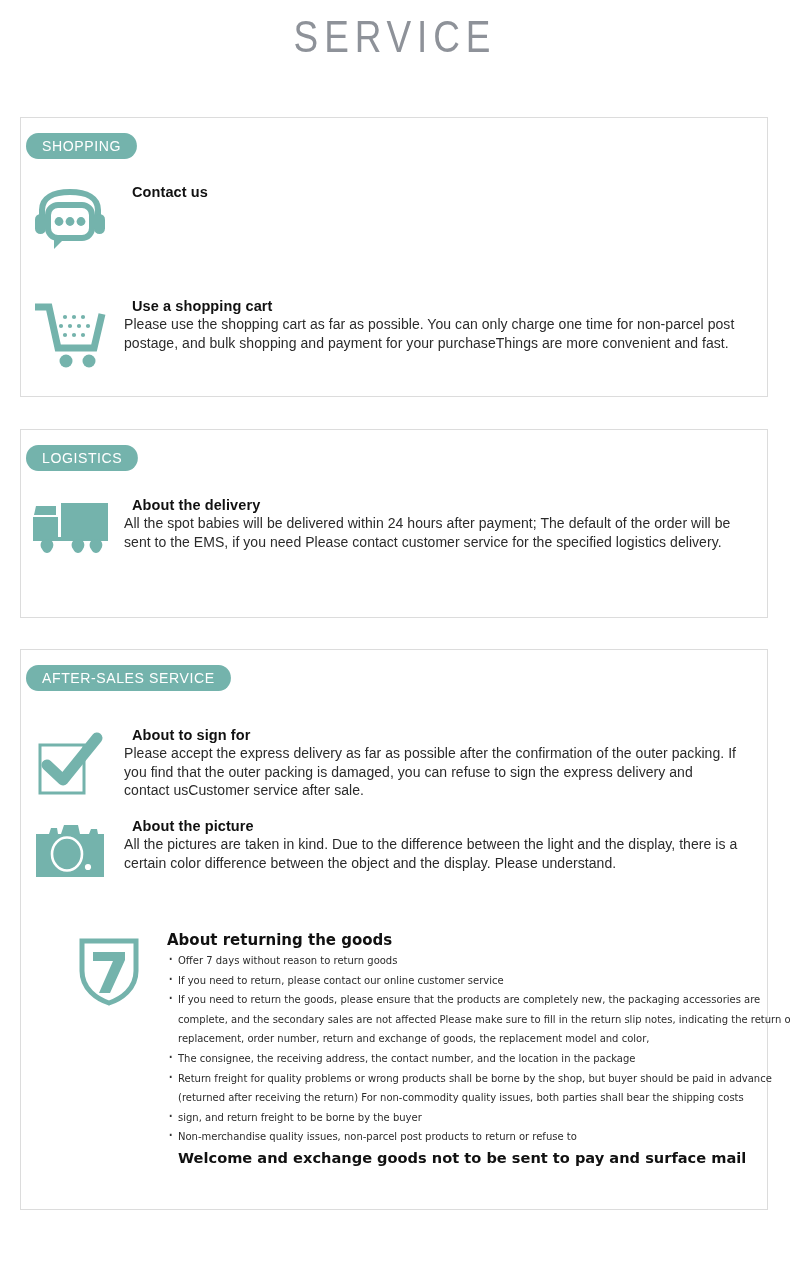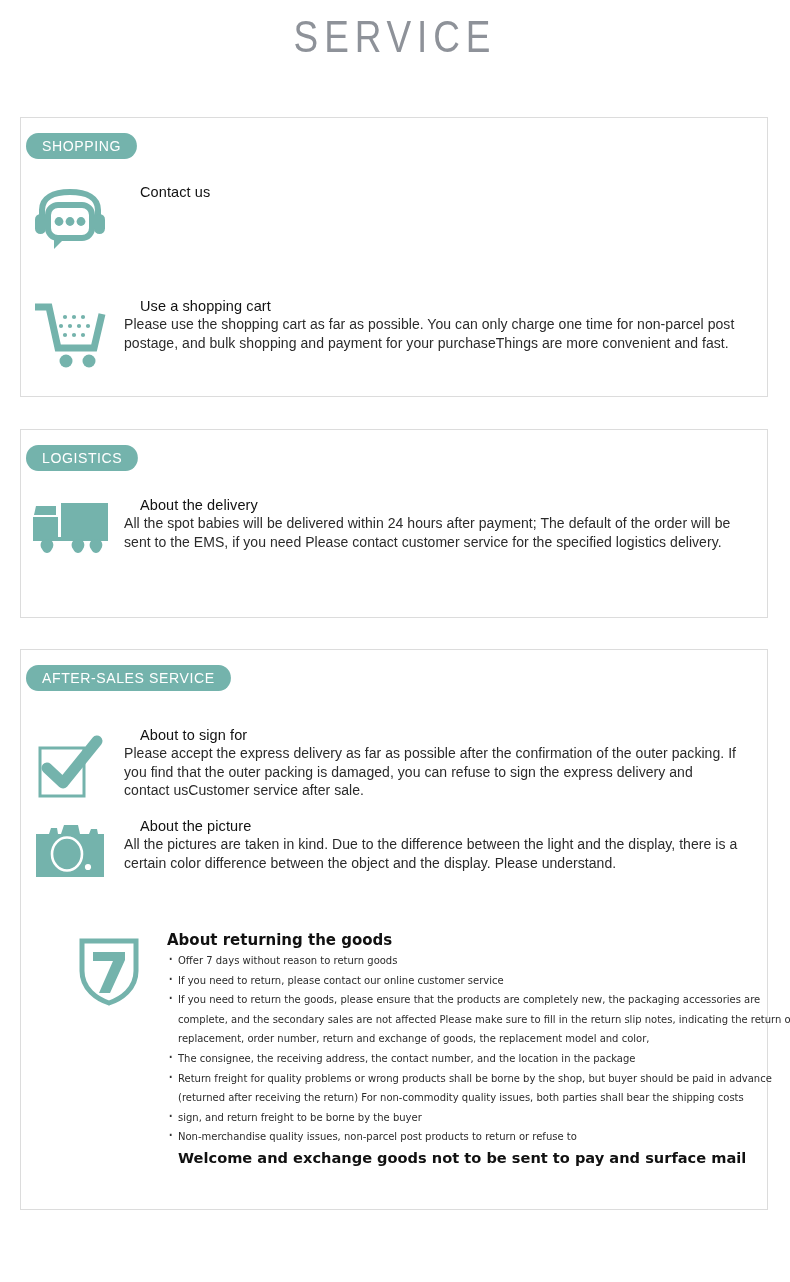--- a/index.html
+++ b/index.html
@@ -70,38 +70,38 @@
     width: 96px;
     min-width: 96px;
     display: flex;
     justify-content: center;
     align-items: flex-start;
     padding-top: 4px;
   }
   .body { padding-left: 6px; }
   .item-title {
     font-size: 14.5px;
-    font-weight: normal;
+    font-weight: bold;
     color: #111;
-    margin: 0 0 1px 16px;
+    margin: 0 0 1px 8px;
     letter-spacing: 0.1px;
   }
   .item-text {
     font-size: 14px;
     line-height: 18.6px;
     color: #2b2b2b;
     margin: 0;
     letter-spacing: 0.05px;
   }
 
   
   .item-contact  { top: 184px;  left: 22px; width: 720px; }
   .item-cart     { top: 298px;  left: 22px; width: 720px; }
   .item-delivery { top: 497px;  left: 22px; width: 720px; }
-  .item-sign     { top: 727px;  left: 22px; width: 720px; align-items: flex-end; }
+  .item-sign     { top: 727px;  left: 22px; width: 720px; }
   .item-picture  { top: 818px;  left: 22px; width: 720px; }
   .item-return   { top: 931px;  left: 22px; width: 740px; margin-left: 39px; }
 
   
   .return-body { padding-left: 10px; }
   .return-title {
     font-family: "DejaVu Sans", sans-serif;
     font-size: 15px;
     font-weight: bold;
     color: #111;

